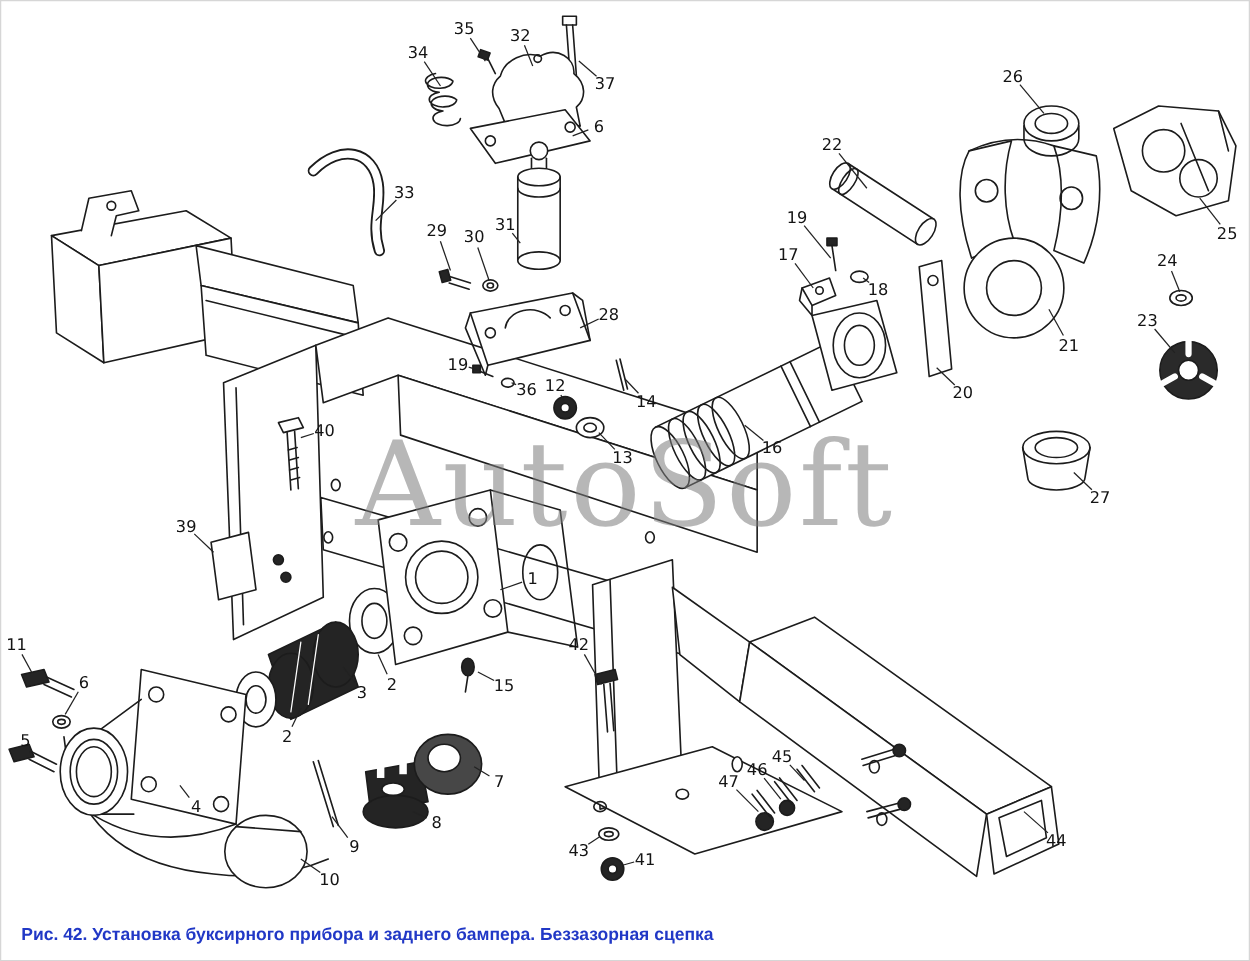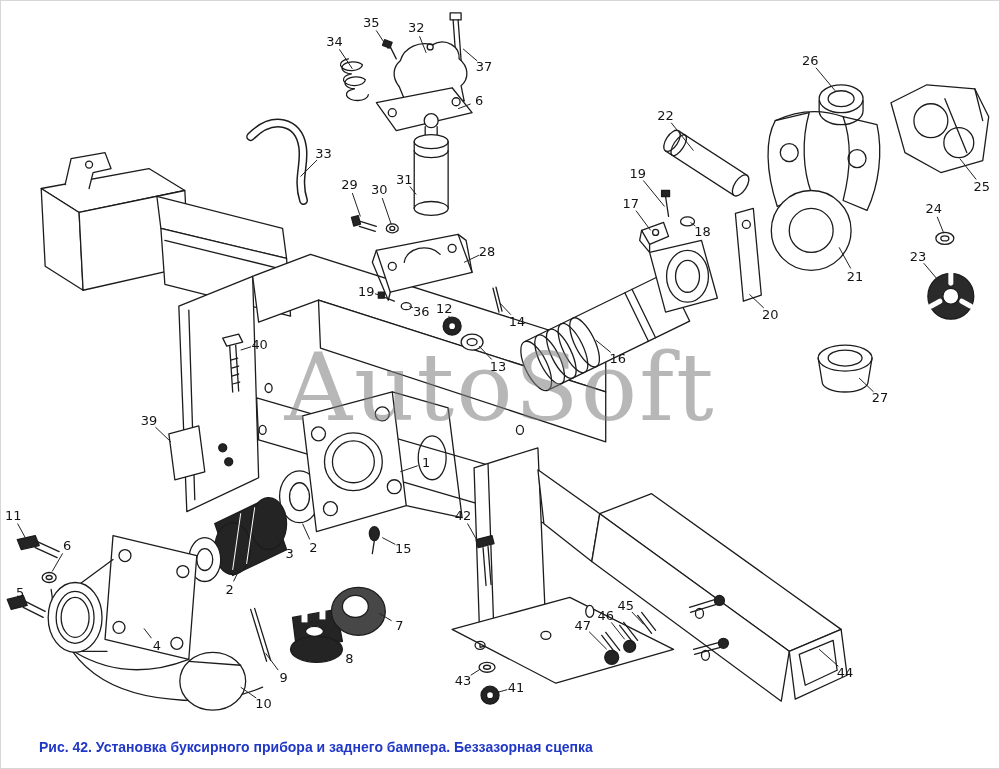--- a/index.html
+++ b/index.html
@@ -5,21 +5,21 @@
   html,body{margin:0;padding:0;background:#ececec;}
   .screen{
     position:relative;width:1000px;height:769px;background:#ffffff;
     border:1px solid #d6d6d6;box-sizing:border-box;overflow:hidden;
     font-family:"Liberation Sans",sans-serif;
   }
   .diagram-svg{position:absolute;left:0;top:0;width:100%;height:100%;}
   .watermark-text{font-family:"DejaVu Serif",serif;letter-spacing:2px;}
   .caption{
     position:absolute;left:16px;top:738px;
-    font:bold 14px "Liberation Sans",sans-serif;color:#2138c6;margin-left:22px;
+    font:bold 14px "Liberation Sans",sans-serif;color:#2138c6;
   }
   [data-name="part-labels"] text{
     font:13px "DejaVu Sans",sans-serif;fill:#141414;text-anchor:middle;
   }
   [data-name="part-labels"] line{stroke:#222222;stroke-width:1;}
 </style>
 </head>
 <body>
 
 <div class="screen" data-name="catalog-diagram-page">

